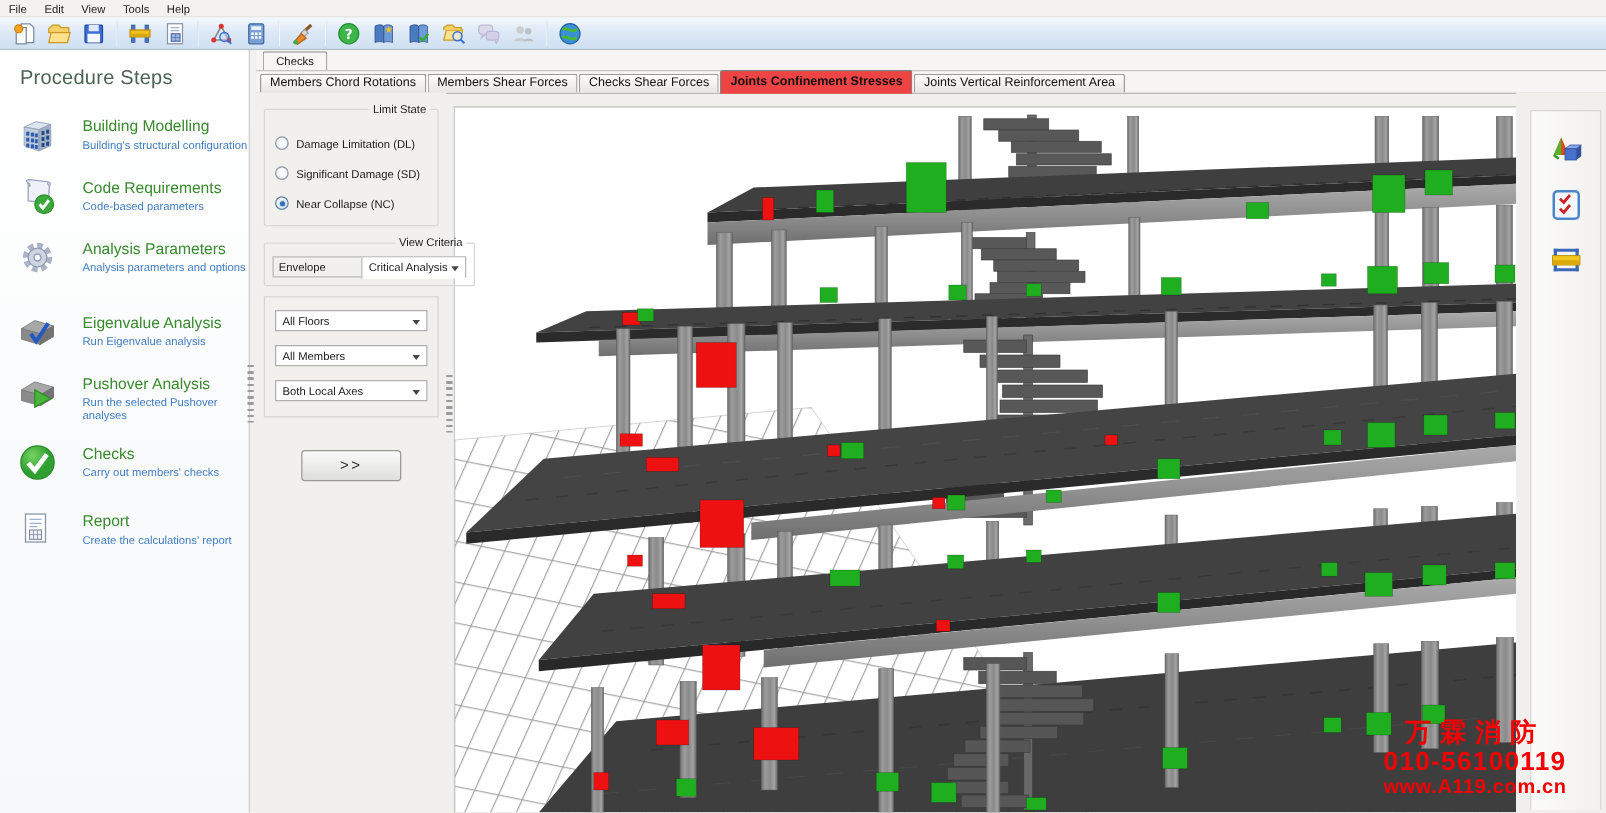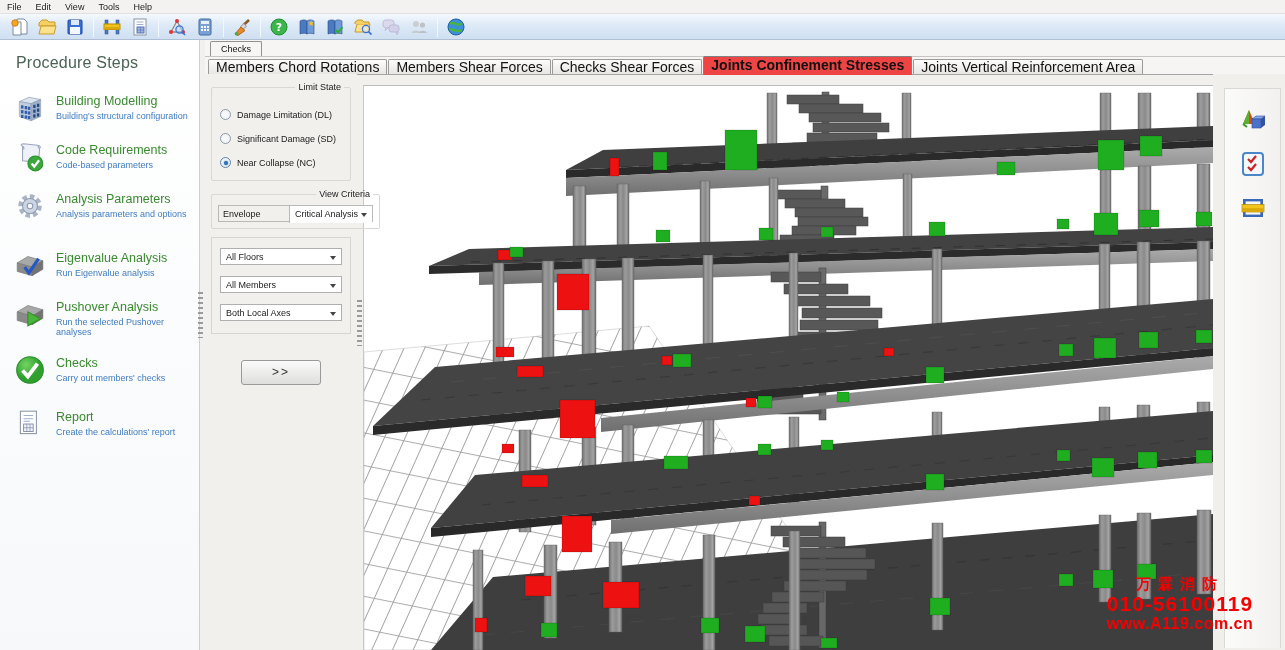--- a/index.html
+++ b/index.html
@@ -11,34 +11,34 @@
 
   
   #toolbar { position:absolute; left:0; top:14px; width:1285px; height:26px; background:linear-gradient(180deg,#f4f9fe 0%,#dde9f6 45%,#cfe0f2 100%); border-bottom:1px solid #aebfd4; display:flex; align-items:center; padding-left:5px; z-index:10; }
   .tbtn { width:24px; height:22px; display:flex; align-items:center; justify-content:center; margin:0 2px; border-radius:2px; }
   .tsep { width:1px; height:20px; background:#a9bdd6; border-right:1px solid #f3f8fd; margin:0 4px; }
 
   
   #sidebar { position:absolute; left:0; top:40px; width:200px; height:610px; background:linear-gradient(180deg,#ffffff,#f6f8fa); border-right:1px solid #cfcfcf; z-index:5; }
   #sidebar .sb-title { margin:14px 0 0 16px; font-size:16px; color:#4a6354; letter-spacing:.2px; }
   #sidebar .sb-items { margin:20px 0 0 14px; }
-  .sb-item { display:flex; gap:10px; margin-bottom:17px; cursor:pointer; align-items:flex-start; }
+  .sb-item { display:flex; gap:20px; margin-bottom:17px; cursor:pointer; align-items:flex-start; }
   .sb-item.gap-lg { margin-bottom:27px; }
   .sb-item.gap-md { margin-bottom:22px; }
   .sb-ico { width:32px; height:32px; flex:0 0 32px; }
   .sb-txt { padding-top:2px; }
   .sb-t { font-size:12.5px; color:#398a2e; }
   .sb-s { font-size:9px; color:#3f7cc0; margin-top:3px; }
 
   
   #tabsbg { position:absolute; left:205px; top:40px; width:1080px; height:34px; background:#f6f5f3; z-index:4; }
   #checks-tab { position:absolute; left:5px; top:1px; height:15px; padding:0 10px; background:#f7f6f4; border:1px solid #919191; border-bottom:none; border-radius:2px 2px 0 0; font-size:9px; line-height:14px; color:#111; z-index:6; }
   #tabline { position:absolute; left:0; top:16px; width:1080px; height:1px; background:#c6c5c3; }
   #subtabs { position:absolute; left:3px; top:16px; height:18px; display:flex; align-items:flex-end; z-index:5; }
-  .subtab { height:15px; line-height:14px; padding:0 7px; font-size:14px; color:#111; background:linear-gradient(#fcfcfb,#e8e6e3); border:1px solid #9a9a9a; border-bottom:none; border-radius:2px 2px 0 0; margin-right:1px; cursor:pointer; white-space:nowrap; }
+  .subtab { height:15px; line-height:14px; padding:0 7px; font-size:10px; color:#111; background:linear-gradient(#fcfcfb,#e8e6e3); border:1px solid #9a9a9a; border-bottom:none; border-radius:2px 2px 0 0; margin-right:1px; cursor:pointer; white-space:nowrap; }
   .subtab.active { height:19px; line-height:17px; background:#ef4444; position:relative; z-index:7; margin-bottom:-1px; border-color:#808080;font-weight:bold; }
 
   
   #contentbg { position:absolute; left:205px; top:74px; width:1080px; height:576px; background:#f2f0ed; border-top:1px solid #a5a5a5; z-index:3; }
 
   
   #options { position:absolute; left:205px; top:74px; width:152px; height:576px; background:#f2f0ed; z-index:6; font-size:9px; color:#1a1a1a; }
   fieldset { border:1px solid #d9d8d5; border-radius:2px; margin:8px 6px 0 6px; padding:6px 6px 8px 6px; }
   legend { font-size:9px; color:#1a1a1a; padding:0 3px;text-align:right; }
   .radio-row { display:flex; align-items:center; gap:6px; margin:11px 2px 13px 2px; cursor:pointer; }
@@ -63,21 +63,21 @@
   #viewport svg { display:block; }
 
   
   #righttb { position:absolute; left:1213px; top:74px; width:72px; height:576px; background:#f1efec; z-index:6; }
   #righttb .rt-panel { position:absolute; left:11px; top:14px; width:57px; height:560px; background:linear-gradient(90deg,#fbfbfa,#f2f1ef); border:1px solid #d9d8d5; border-bottom:none; }
   .rbtn { width:30px; height:30px; margin:14px auto 8px auto; display:flex; align-items:center; justify-content:center; border-radius:3px; }
   .rbtn:first-child { margin-top:16px; }
 
   
   #watermark { position:absolute; left:1078px; top:576px; width:204px; z-index:20; text-align:center; color:var(--wm,#f50000); font-weight:bold; pointer-events:none; line-height:1.0; }
-  #watermark .w1 { font-size:15px; letter-spacing:7px; }
+  #watermark .w1 { font-size:21px; letter-spacing:7px; }
   #watermark .w2 { font-size:21px; letter-spacing:1px; margin-top:2px; }
   #watermark .w3 { font-size:16px; letter-spacing:0.5px; margin-top:2px; }
 </style>
 </head>
 <body>
 
 <div id="menubar">
   <span>File</span>
   <span>Edit</span>
   <span>View</span>

